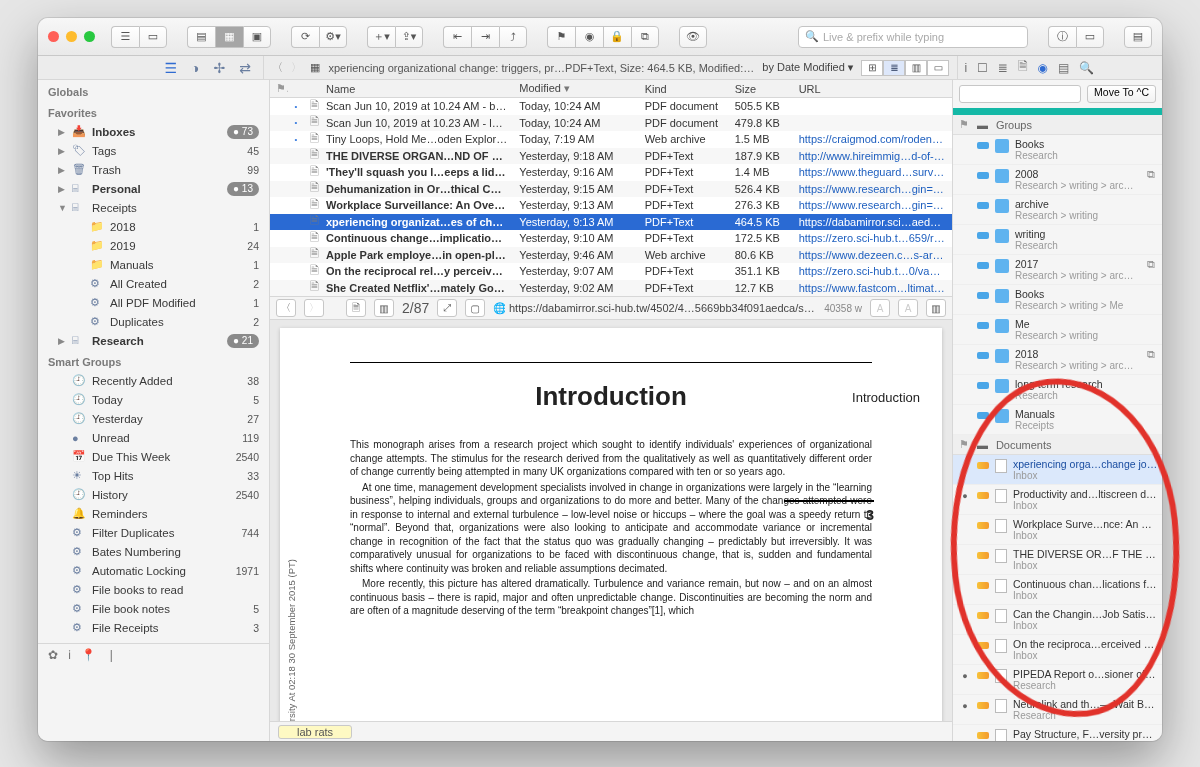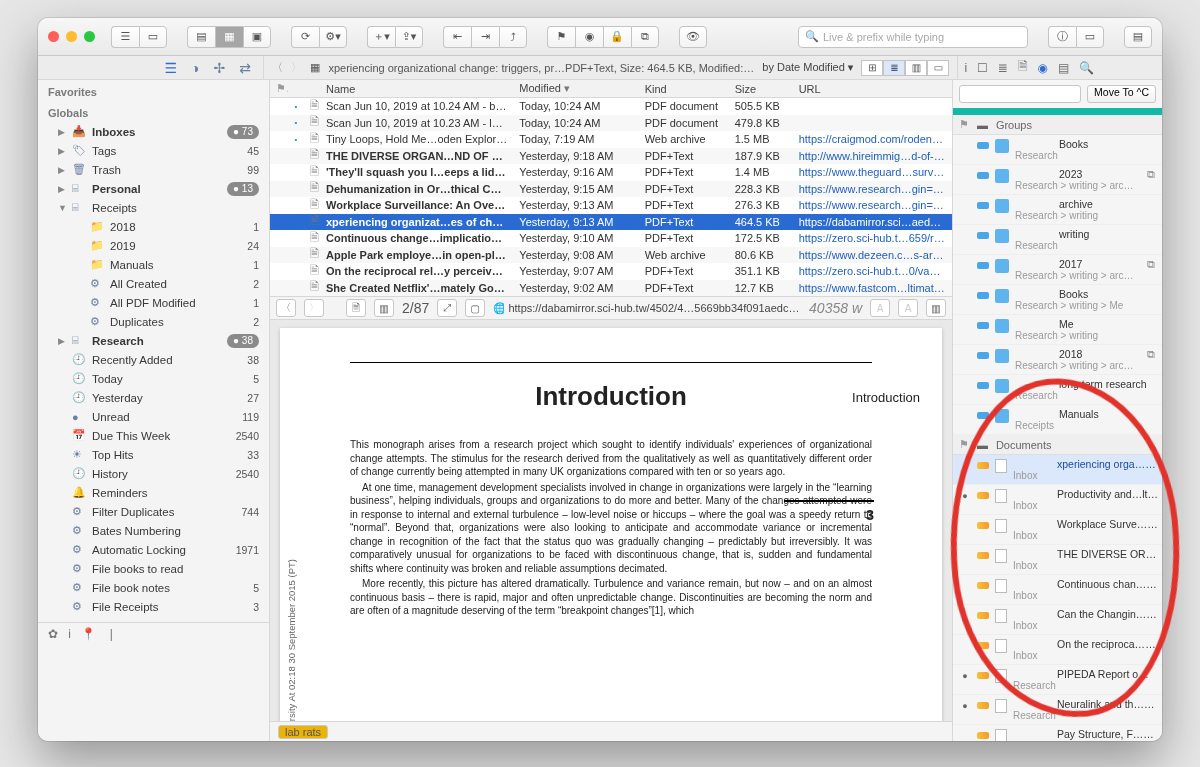--- a/index.html
+++ b/index.html
@@ -73,53 +73,53 @@
 .row.sel { background:#2a6ad3; color:#fff; }
 .row.sel .c-url { color:#fff; }
 .row.bold .c-name { font-weight:600; }
 
 
 .pv-tb { height:24px; border-top:1px solid #d7d7d7; border-bottom:1px solid #d7d7d7; background:#f4f4f4; display:flex; align-items:center; padding:0 6px; gap:8px; font-size:11px; color:#555;}
 .pv-tb .pv-btn { width:20px;height:18px;border:1px solid #c7c7c7;border-radius:3px;background:#fff;display:flex;align-items:center;justify-content:center;font-size:10px;}
 .pv-tb .pagenum{font-size:14px}
 .pv-tb .url{flex:1;display:flex;align-items:center;gap:4px;color:#444;overflow:hidden}
 .pv-tb .url span{overflow:hidden;text-overflow:ellipsis;white-space:nowrap}
-.pv-tb .wc{color:#888;font-size:14px;font-style:italic;}
+.pv-tb .wc{color:#888;font-size:10px;}
 .preview { flex:1; background:#e9e9e9; overflow:hidden; position:relative;}
 .page { position:absolute; left:10px; right:10px; top:8px; bottom:-20px; background:#fff; box-shadow:0 1px 4px rgba(0,0,0,.2); padding:34px 70px 20px; font-family: Georgia, 'Times New Roman', serif; color:#222;}
 .page h1 { text-align:center; font-size:26px; font-weight:700; margin:18px 0 26px;}
 .page .body-text { font-size:10px; line-height:1.35; text-align:justify;}
 .page .body-text p{ text-indent:1.2em; margin-bottom:2px;}
 .page .body-text p:first-child{ text-indent:0;}
 .page .side-introd { position:absolute; right:22px; top:62px; font-size:13px; }
 .page .side-num { position:absolute; right:68px; top:172px; font-size:15px; font-weight:600; border-top:2px solid #000; padding-top:4px; width:90px; text-align:right;}
 .page .vstamp { position:absolute; left:6px; bottom:20px; font-size:9.5px; color:#666; writing-mode:vertical-rl; transform:rotate(180deg);}
 .page .rule { border-top:1.2px solid #000; margin:0 0 18px;}
 
 
 .main-foot { height:20px; border-top:1px solid #d7d7d7; background:#f4f4f4; display:flex; align-items:center; padding-left:8px; font-size:11px;}
-.tag { background:#eab308; border:1px solid #c9c9c9; border-radius:3px; padding:0 6px; color:#555;}
+.tag { background:#fef9c3; border:1px solid #c9c9c9; border-radius:3px; padding:0 18px; color:#555;}
 
 
 .inspector { width:210px; background:#f5f5f5; border-left:1px solid #d7d7d7; display:flex; flex-direction:column; font-size:11px; overflow:hidden;}
 .insp-top { display:flex; gap:6px; padding:5px 6px; border-bottom:7px solid #14b8a6;}
 .insp-top .is { flex:1; height:18px; border:1px solid #c7c7c7; border-radius:3px; background:#fff;}
 .insp-top .mtbtn { height:18px; padding:0 6px; border:1px solid #c7c7c7; border-radius:3px; background:linear-gradient(#fff,#f1f1f1); font-size:10.5px;}
 .insp-h { display:flex; align-items:center; height:20px; padding:0 6px; gap:8px; color:#666; background:#efefef; border-bottom:1px solid #dedede;}
 .insp-h .flag{color:#999}
 .insp-h .t{flex:1}
 .insp-list { overflow-y:auto; }
 .insp-item { display:flex; padding:3px 4px 3px 6px; gap:6px; align-items:flex-start; border-bottom:1px solid #eee;}
 .insp-item .mdot{width:12px;text-align:center;color:#666;font-size:9px;padding-top:3px;}
 .insp-item .bar{width:12px;height:7px;margin-top:4px;border-radius:2px;background:linear-gradient(90deg,#f7c23a,#f49a2d);} 
 .insp-item .bar.blue{background:#4aa6e8}
 .insp-item .tile{width:14px;height:14px;background:#5fb3ef;border-radius:2px;margin-top:1px;}
 .insp-item .doc{width:12px;height:14px;border:1px solid #bbb;background:#fff;margin-top:1px;}
 .insp-item .txt{flex:1;overflow:hidden}
-.insp-item .title{color:#333;white-space:nowrap;overflow:hidden;text-overflow:ellipsis;font-size:10.5px;margin-left:44px;}
+.insp-item .title{color:#333;white-space:nowrap;overflow:hidden;text-overflow:ellipsis;font-size:10.5px;}
 .insp-item .path{color:#9a9a9a;font-size:10px;white-space:nowrap;overflow:hidden;text-overflow:ellipsis;}
 .insp-item .gicon{width:14px;color:#888;text-align:center;font-size:11px;}
 .insp-item.sel { background:#dbe8fb; }
 .insp-item.sel .title{color:#1a4da0}
 
 
 .anno { position:absolute; right:20px; top:378px; width:230px; height:340px; border:6px solid #e1322b; border-radius:50% 50% 48% 52% / 55% 45% 55% 45%; transform:rotate(-6deg); pointer-events:none;}
 </style>
 </head>
 <body>
@@ -208,22 +208,22 @@
       <span>🗎</span>
       <span class="sel">◉</span>
       <span>▤</span>
       <span>🔍</span>
     </div>
   </div>
 
   <div class="body">
 
     <div class="sidebar">
+      <div class="sb-sec-h">Globals</div>
       <div class="sb-sec-h">Favorites</div>
-      <div class="sb-sec-h">Globals</div>
       <div id="sb-globals">
           <div class="sb-item bold">
             <span class="caret">▶</span>
             <span class="icon">📥</span>
             <span class="label">Inboxes</span>
             <span class="pill">● 73</span>
           </div>
           <div class="sb-item">
             <span class="caret">▶</span>
             <span class="icon">🏷</span>
@@ -282,23 +282,24 @@
           <div class="sb-item sub">
             <span class="caret"></span>
             <span class="icon">⚙</span>
             <span class="label">Duplicates</span>
             <span class="count">2</span>
           </div>
           <div class="sb-item bold">
             <span class="caret">▶</span>
             <span class="icon">⌸</span>
             <span class="label">Research</span>
-            <span class="pill">● 38</span>
-          </div>
-        </div>
+            <span class="pill">● 21</span>
+          </div>
+        </div>
+      <div class="sb-sec-h">Smart Groups</div>
       <div id="sb-sg">
           <div class="sb-item">
             <span class="caret"></span>
             <span class="icon">🕘</span>
             <span class="label">Recently Added</span>
             <span class="count">38</span>
           </div>
           <div class="sb-item">
             <span class="caret"></span>
             <span class="icon">🕘</span>
@@ -448,21 +449,21 @@
             <div class="col c-size">1.4 MB</div>
             <div class="col c-url">https://www.theguard…surveillance-leakers</div>
           </div>
           <div class="row alt bold">
             <div class="col c-flag"></div>
             <div class="col c-dot"></div>
             <div class="col c-ico">🗎</div>
             <div class="col c-name">Dehumanization in Or…thical Considerations</div>
             <div class="col c-mod">Yesterday, 9:15 AM</div>
             <div class="col c-kind">PDF+Text</div>
-            <div class="col c-size">228.3 KB</div>
+            <div class="col c-size">526.4 KB</div>
             <div class="col c-url">https://www.research…gin=publication_detail</div>
           </div>
           <div class="row bold">
             <div class="col c-flag"></div>
             <div class="col c-dot"></div>
             <div class="col c-ico">🗎</div>
             <div class="col c-name">Workplace Surveillance: An Overview</div>
             <div class="col c-mod">Yesterday, 9:13 AM</div>
             <div class="col c-kind">PDF+Text</div>
             <div class="col c-size">276.3 KB</div>
@@ -486,21 +487,21 @@
             <div class="col c-mod">Yesterday, 9:10 AM</div>
             <div class="col c-kind">PDF+Text</div>
             <div class="col c-size">172.5 KB</div>
             <div class="col c-url">https://zero.sci-hub.t…659/rumbles2013.pdf</div>
           </div>
           <div class="row alt bold">
             <div class="col c-flag"></div>
             <div class="col c-dot"></div>
             <div class="col c-ico">🗎</div>
             <div class="col c-name">Apple Park employe…in open-plan offices</div>
-            <div class="col c-mod">Yesterday, 9:08 AM</div>
+            <div class="col c-mod">Yesterday, 9:46 AM</div>
             <div class="col c-kind">Web archive</div>
             <div class="col c-size">80.6 KB</div>
             <div class="col c-url">https://www.dezeen.c…s-architecture-news/</div>
           </div>
           <div class="row bold">
             <div class="col c-flag"></div>
             <div class="col c-dot"></div>
             <div class="col c-ico">🗎</div>
             <div class="col c-name">On the reciprocal rel…y perceived control?</div>
             <div class="col c-mod">Yesterday, 9:07 AM</div>
@@ -577,21 +578,21 @@
             <div class="txt">
               <div class="title">Books</div>
               <div class="path">Research</div>
             </div>
           </div>
           <div class="insp-item">
             <div class="mdot"></div>
             <div class="bar blue"></div>
             <div class="tile"></div>
             <div class="txt">
-              <div class="title">2023</div>
+              <div class="title">2008</div>
               <div class="path">Research &gt; writing &gt; archive</div>
             </div>
             <div class="gicon">⧉</div>
           </div>
           <div class="insp-item">
             <div class="mdot"></div>
             <div class="bar blue"></div>
             <div class="tile"></div>
             <div class="txt">
               <div class="title">archive</div>

